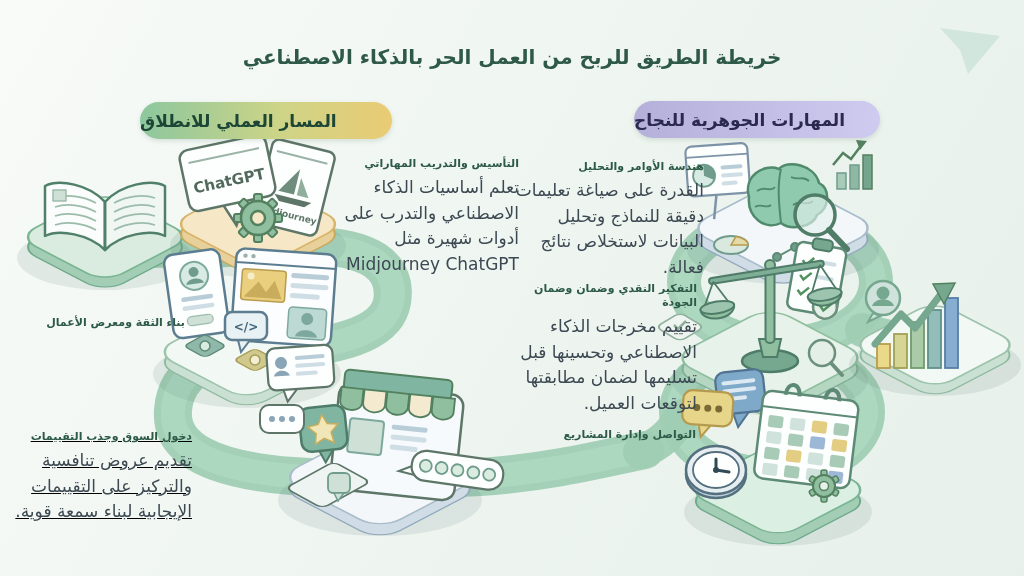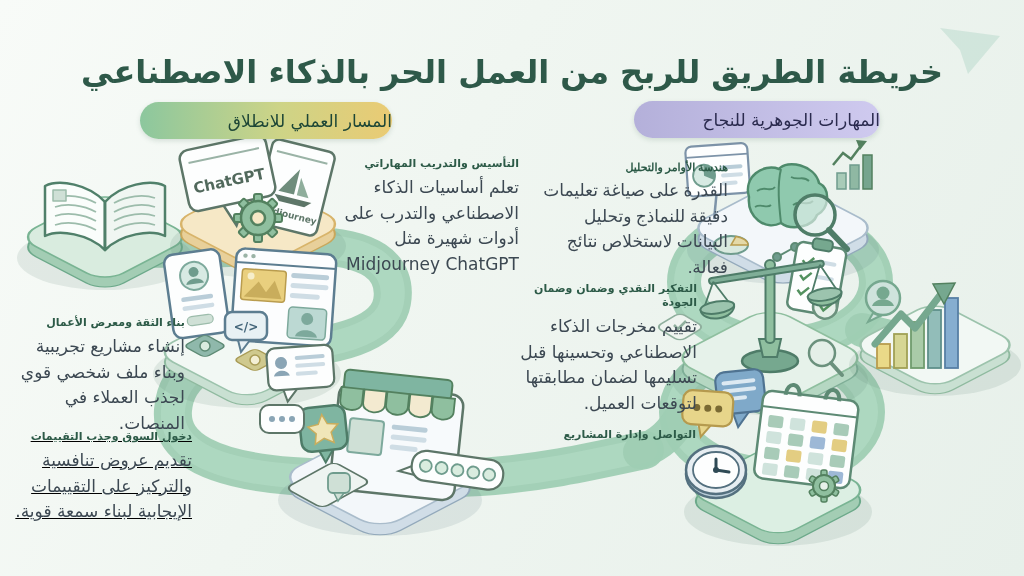--- a/index.html
+++ b/index.html
@@ -1,35 +1,35 @@
 <!DOCTYPE html>
 <html lang="ar"><head>
 <meta charset="utf-8">
 <style>
   html,body{margin:0;padding:0;}
   body{width:1024px;height:576px;overflow:hidden;font-family:"DejaVu Sans",sans-serif;}
   .canvas{position:relative;width:1024px;height:576px;
     background:linear-gradient(120deg,#f8fbf8 0%,#f0f6f1 40%,#e7f0ea 100%);}
   .art{position:absolute;inset:0;z-index:1;}
   .title{position:absolute;top:32px;left:0;right:0;text-align:center;direction:rtl;
-    font-size:32px;font-weight:bold;color:#2e5949;letter-spacing:-.5px;z-index:3;}
+    font-size:20px;font-weight:bold;color:#2e5949;letter-spacing:-.5px;z-index:3;}
   .badge{position:absolute;height:37px;border-radius:19px;display:flex;align-items:center;
-    justify-content:flex-start;font-weight:normal;font-size:17px;direction:rtl;z-index:3;
+    justify-content:flex-end;font-weight:bold;font-size:17px;direction:rtl;z-index:3;
     box-shadow:0 2px 5px rgba(70,110,90,.18);}
   .badge-left{left:140px;top:102px;width:252px;
     background:linear-gradient(90deg,#8cc79e 0%,#cdd487 55%,#eacb74 100%);color:#1d4636;}
   .badge-right{left:634px;top:101px;width:246px;
     background:linear-gradient(90deg,#b4b0da,#cfcaef);color:#2a2a4e;}
   .step{position:absolute;direction:rtl;text-align:right;z-index:3;}
   .step h3{margin:0 0 4px 0;font-size:11px;line-height:1.28;color:#2c5a47;font-weight:bold;}
   .step p{margin:0;font-size:17px;line-height:1.5;color:#3c4852;}
   .s1{left:332px;top:157px;width:187px;}
   .s2{left:8px;top:316px;width:177px;}
   .s3{left:10px;top:430px;width:182px;text-decoration:underline;}
-  .s4{left:538px;top:160px;width:190px;font-family:Liberation Serif, serif;}
+  .s4{left:514px;top:160px;width:190px;}
   .s5{left:500px;top:282px;width:197px;}
   .s6{left:496px;top:428px;width:200px;}
 </style>
 </head>
 <body>
 
 <div class="canvas">
 
 <svg class="art" viewBox="0 0 1024 576" xmlns="http://www.w3.org/2000/svg">
 
@@ -478,21 +478,20 @@
   <div class="badge badge-right">
     <span>المهارات الجوهرية للنجاح</span>
   </div>
 
   <div class="step s1">
     <h3>التأسيس والتدريب المهاراتي</h3>
     <p>تعلم أساسيات الذكاء الاصطناعي والتدرب على أدوات شهيرة مثل Midjourney ChatGPT</p>
   </div>
   <div class="step s2">
     <h3>بناء الثقة ومعرض الأعمال</h3>
-    <p>إنشاء مشاريع تجريبية وبناء ملف شخصي قوي لجذب العملاء في المنصات.</p>
   </div>
   <div class="step s3">
     <h3>دخول السوق وجذب التقييمات</h3>
     <p>تقديم عروض تنافسية والتركيز على التقييمات الإيجابية لبناء سمعة قوية.</p>
   </div>
   <div class="step s4">
     <h3>هندسة الأوامر والتحليل</h3>
     <p>القدرة على صياغة تعليمات دقيقة للنماذج وتحليل البيانات لاستخلاص نتائج فعالة.</p>
   </div>
   <div class="step s5">

